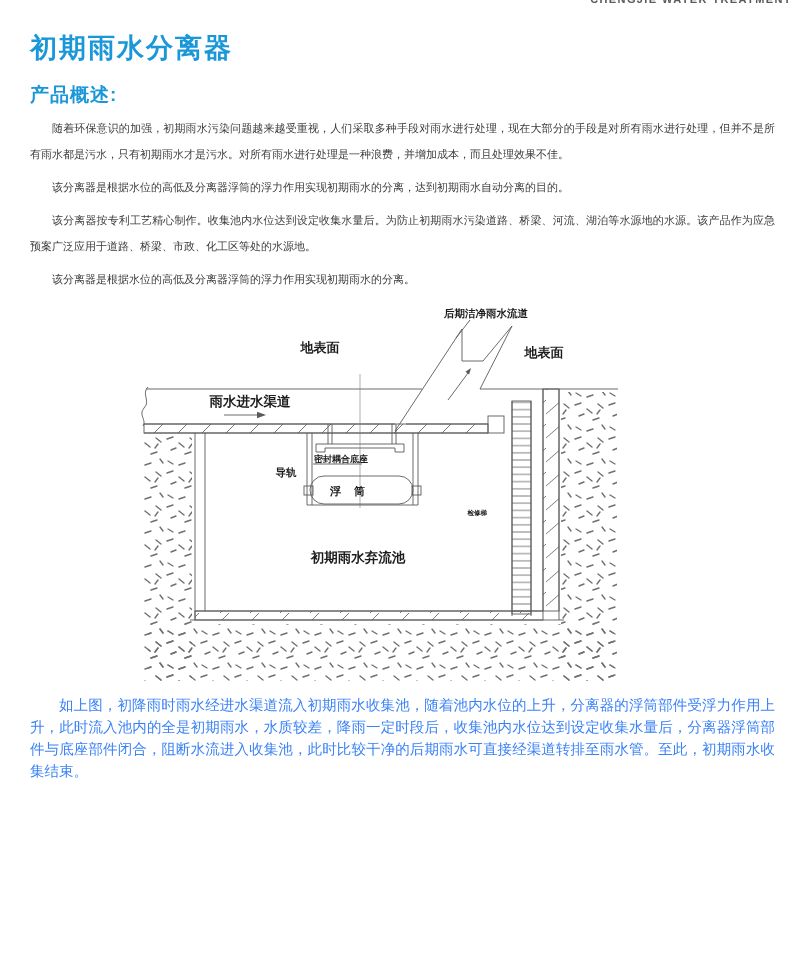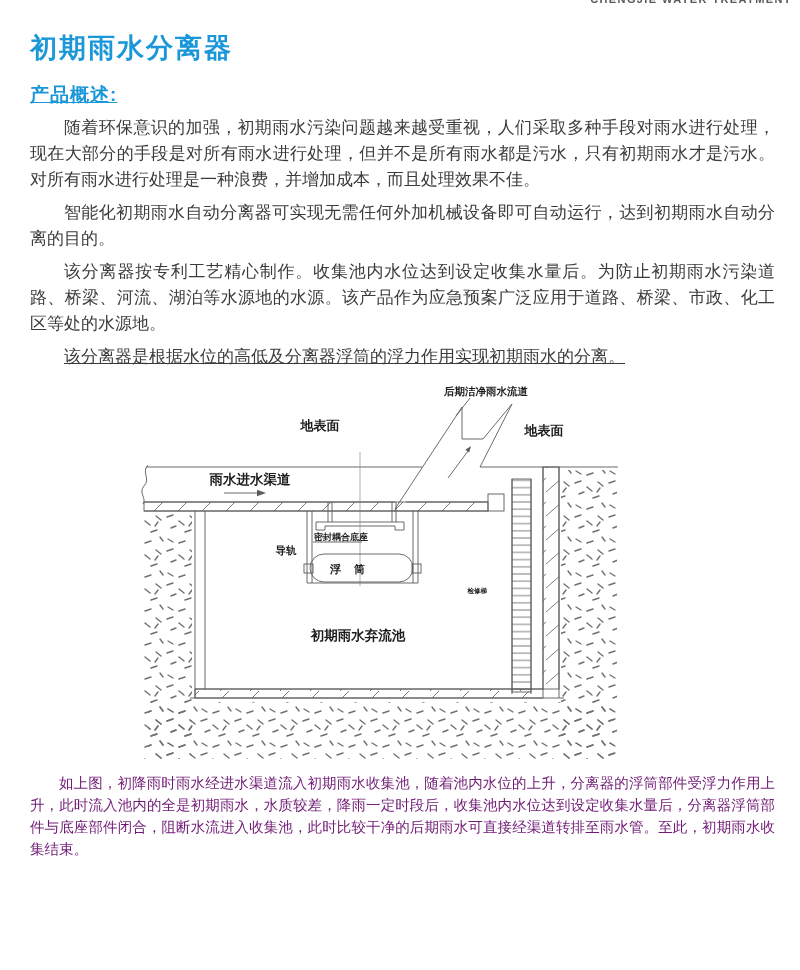--- a/index.html
+++ b/index.html
@@ -12,50 +12,50 @@
     position:absolute;top:-7px;right:8px;
     font-size:11px;font-weight:bold;color:#5a5a5a;letter-spacing:1.4px;
     white-space:nowrap;
   }
   .title{
     margin:30px 0 0;font-size:27px;font-weight:bold;color:#1a97d8;
     letter-spacing:2px;line-height:36px;
   }
   .sec{
     font-size:19px;font-weight:bold;color:#1a97d8;
-    margin:18px 0 9px;line-height:22px;letter-spacing:1px;text-decoration:underline;
+    margin:18px 0 9px;line-height:22px;letter-spacing:1px;
   }
   .body-p{
-    font-size:17px;line-height:26px;color:#3b3b3b;
+    font-size:11px;line-height:26px;color:#3b3b3b;
     margin:0 0 7px;text-indent:2em;text-align:justify;
   }
-  .last-p{margin-bottom:6px;text-decoration:underline;}
+  .last-p{margin-bottom:6px;}
   .diagram{margin:4px 0 0 100px;width:540px;height:390px;}
   .diagram svg{display:block;}
   .dlabel{
     font-family:"DejaVu Serif","Liberation Serif",serif;
     font-weight:bold;fill:#1c1c1c;
   }
   .footer-p{
-    font-size:14.5px;line-height:22px;color:#701a75;
+    font-size:14.5px;line-height:22px;color:#3b82f6;
     margin:6px 0 0;text-indent:2em;text-align:justify;
   }
 </style>
 </head>
 <body>
 
 <div class="page">
 
   <div class="brand">CHENGJIE WATER TREATMENT</div>
 
   <h1 class="title">初期雨水分离器</h1>
 
   <h2 class="sec">产品概述:</h2>
   <p class="body-p">随着环保意识的加强，初期雨水污染问题越来越受重视，人们采取多种手段对雨水进行处理，现在大部分的手段是对所有雨水进行处理，但并不是所有雨水都是污水，只有初期雨水才是污水。对所有雨水进行处理是一种浪费，并增加成本，而且处理效果不佳。</p>
-  <p class="body-p">智能化初期雨水自动分离器可实现无需任何外加机械设备即可自动运行，达到初期雨水自动分离的目的。</p>
+  <p class="body-p">该分离器是根据水位的高低及分离器浮筒的浮力作用实现初期雨水的分离，达到初期雨水自动分离的目的。</p>
 
   <p class="body-p">该分离器按专利工艺精心制作。收集池内水位达到设定收集水量后。为防止初期雨水污染道路、桥梁、河流、湖泊等水源地的水源。该产品作为应急预案广泛应用于道路、桥梁、市政、化工区等处的水源地。</p>
 
   <p class="body-p last-p">该分离器是根据水位的高低及分离器浮筒的浮力作用实现初期雨水的分离。</p>
 
   <div class="diagram">
     <svg width="540" height="390" viewBox="0 0 540 390" xmlns="http://www.w3.org/2000/svg">
       <defs>
         <pattern id="soil" width="34" height="34" patternUnits="userSpaceOnUse">
           <g stroke="#6f6f6f" stroke-width="1.4" stroke-linecap="round">

